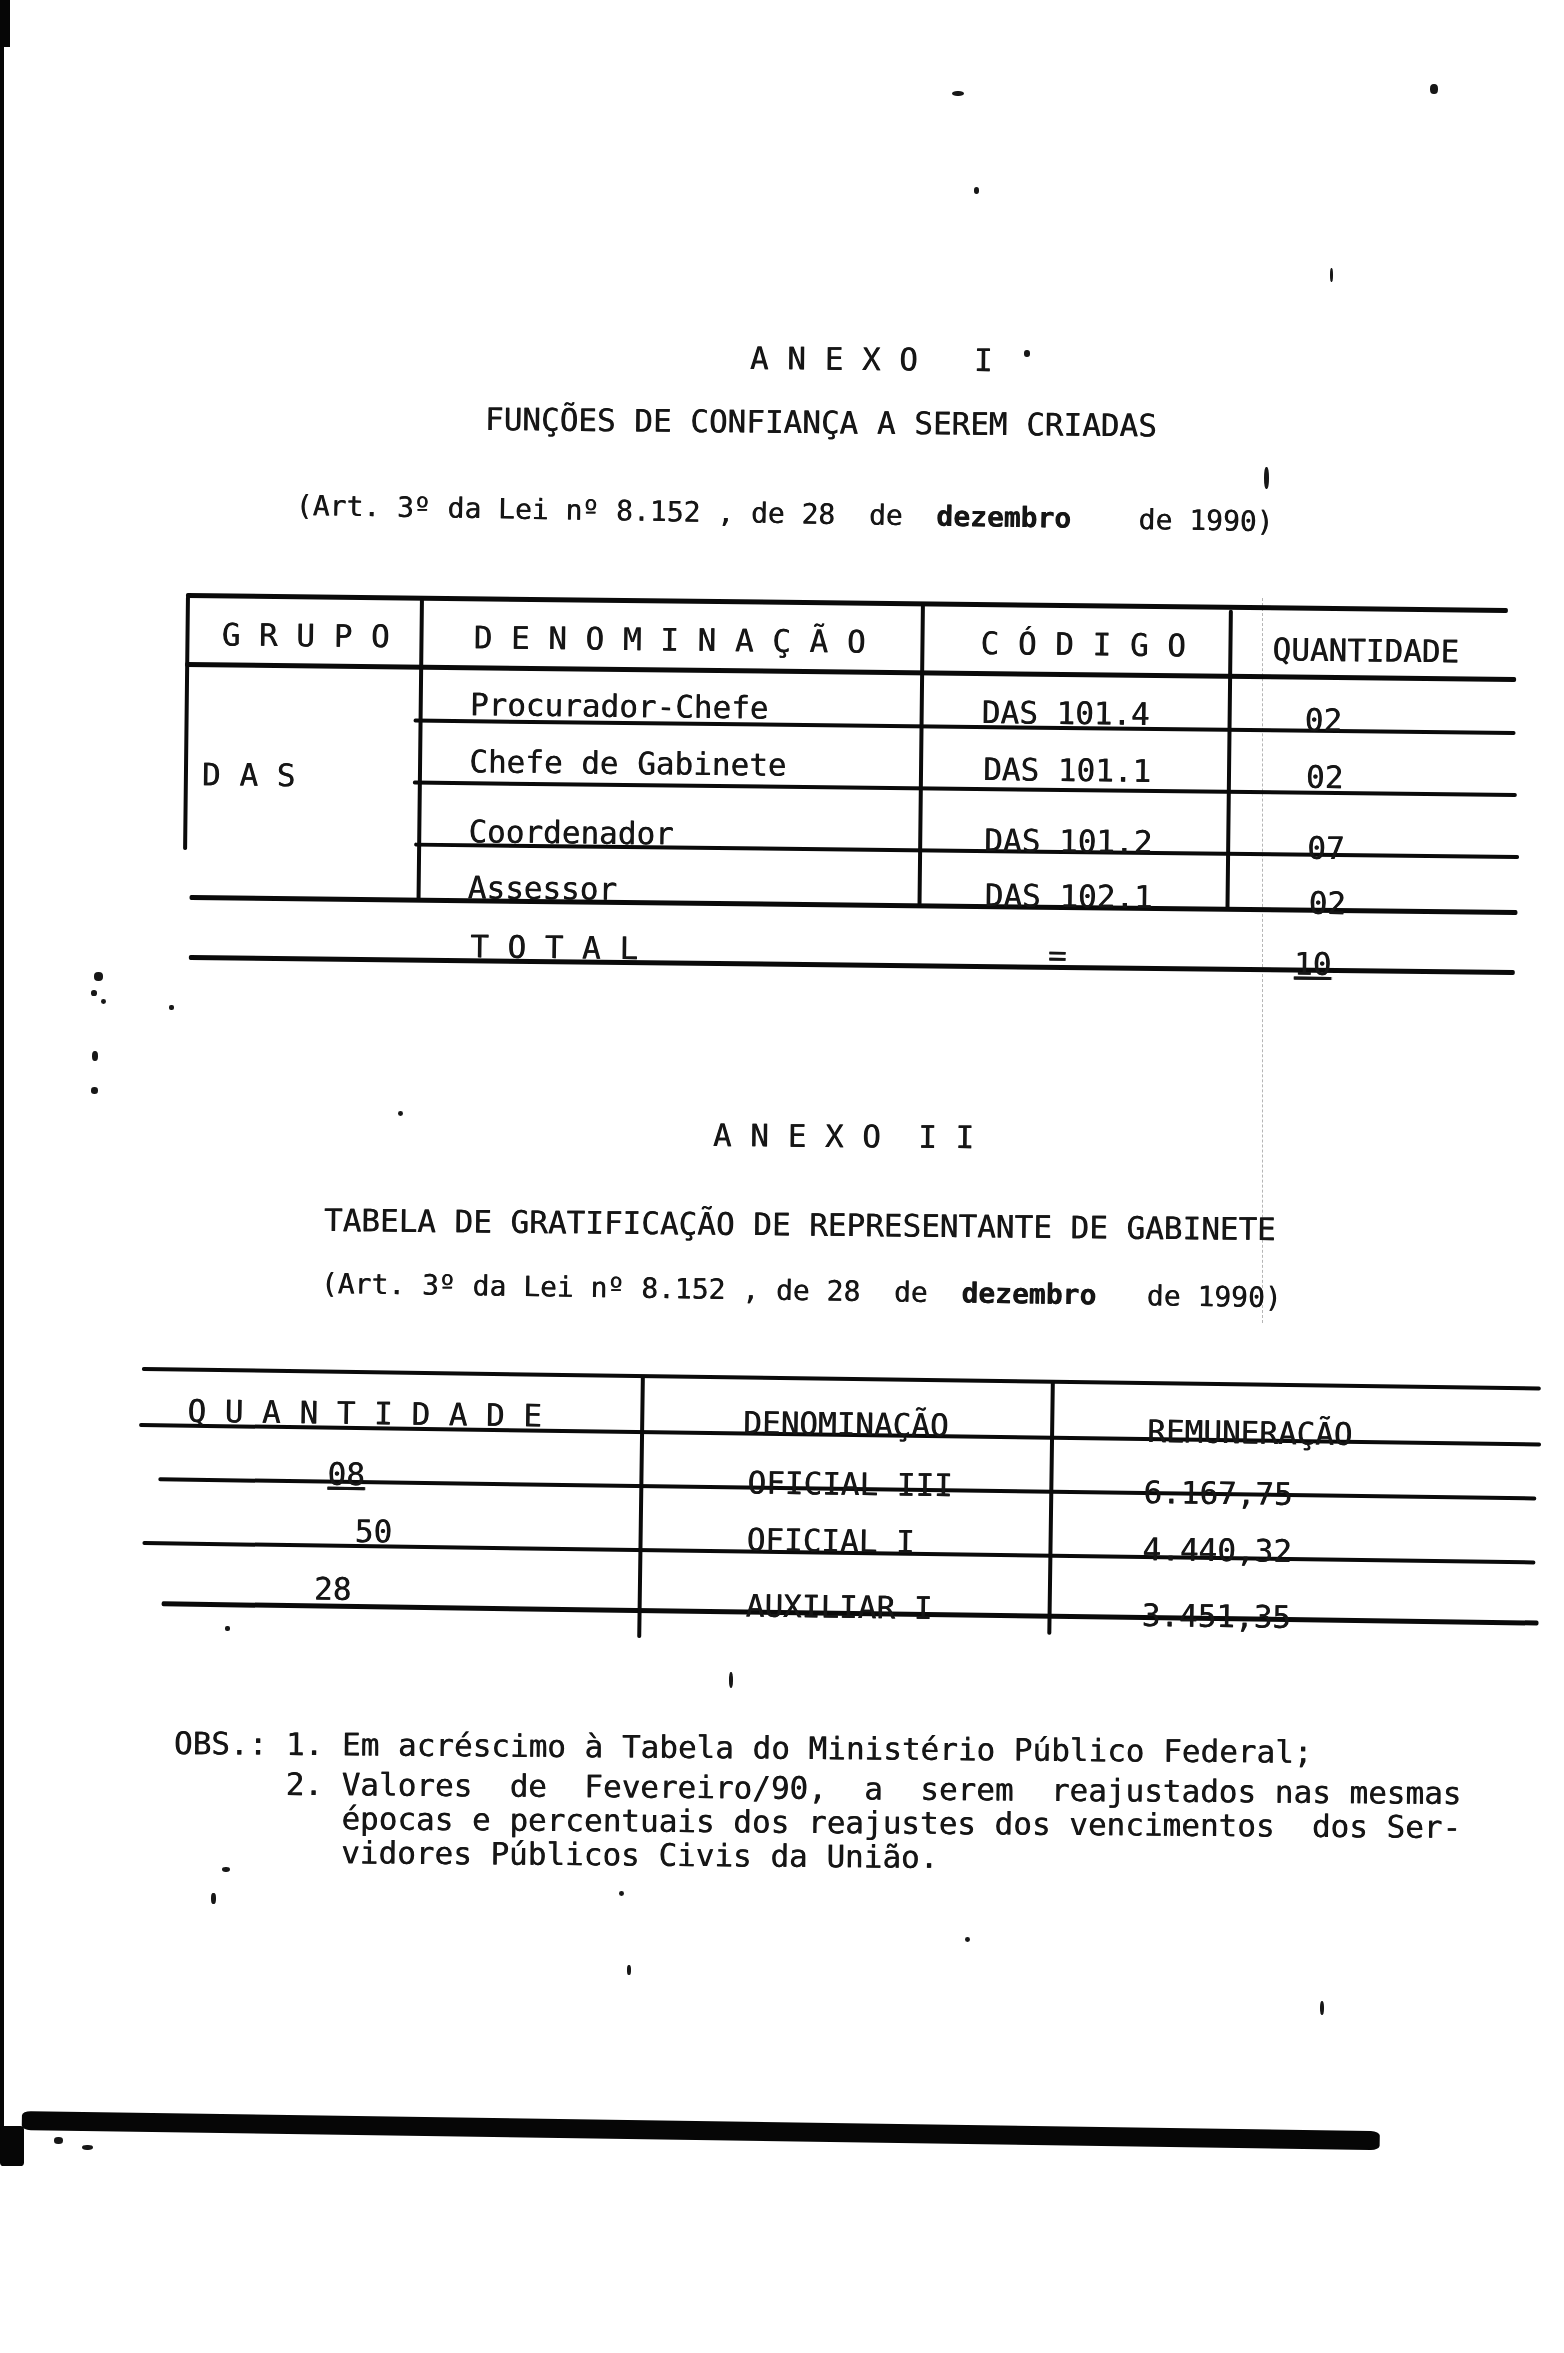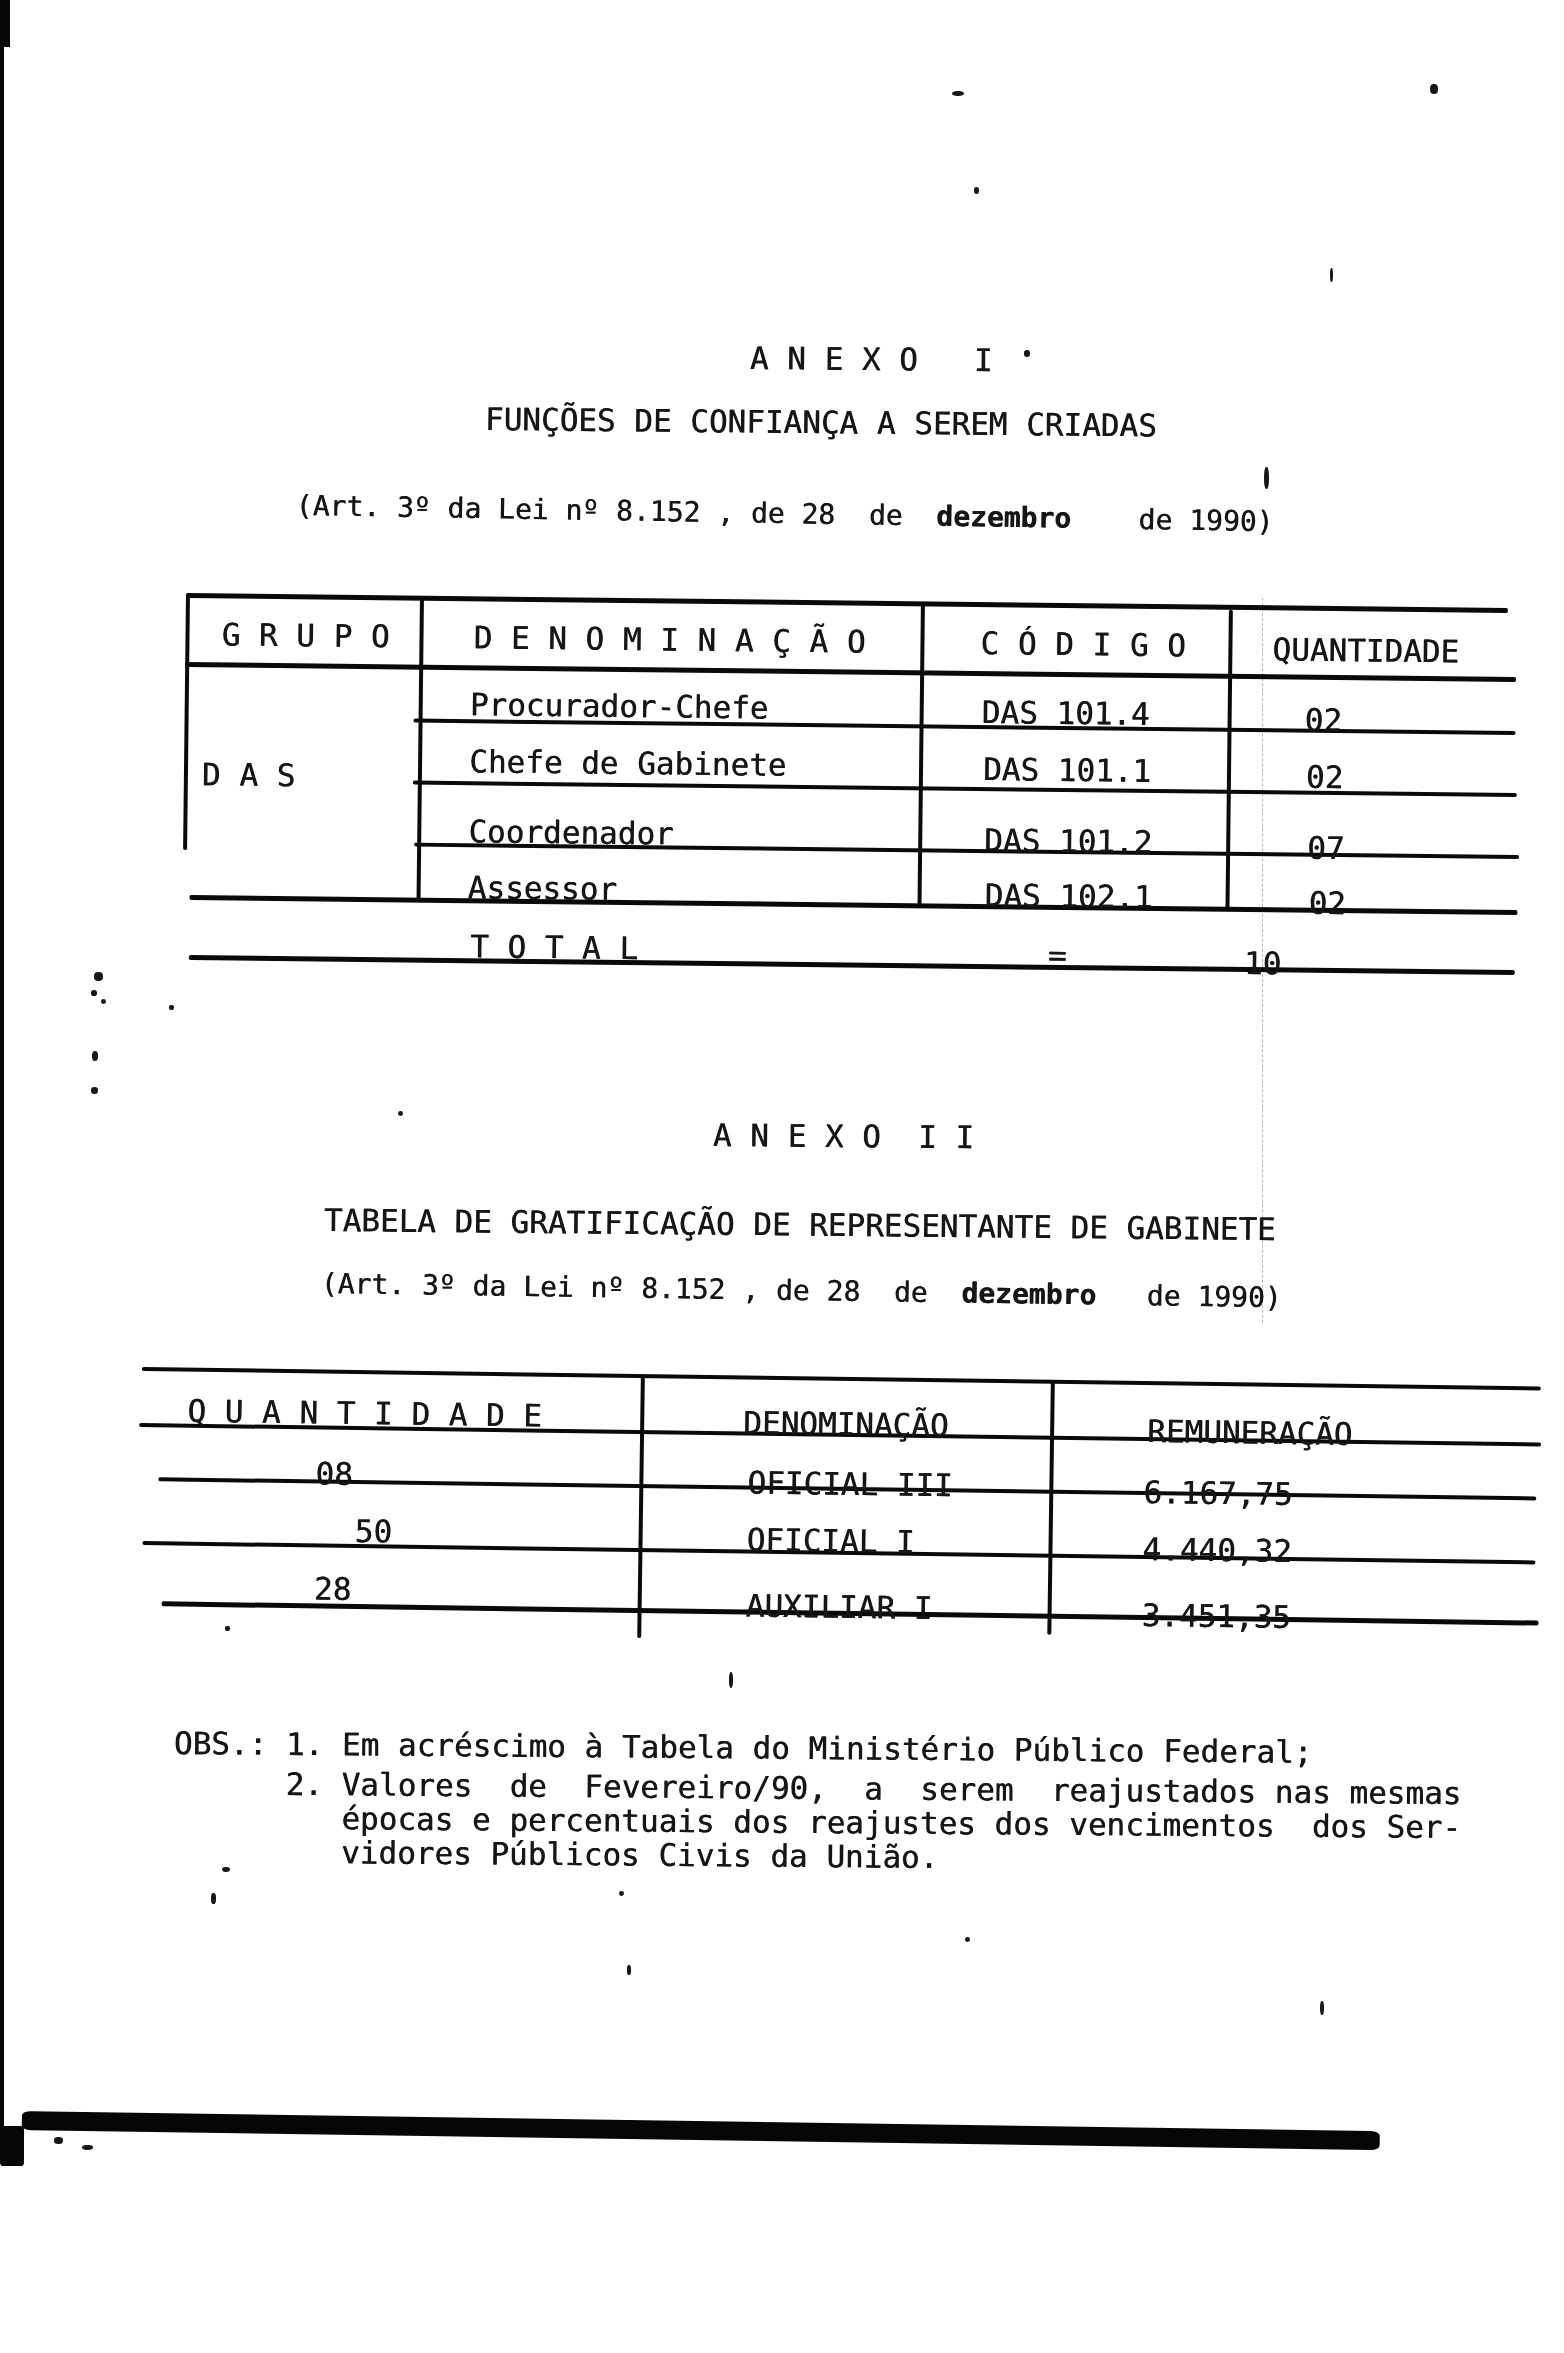--- a/index.html
+++ b/index.html
@@ -72,21 +72,21 @@
     <div class="abs tw fs34" style="left:285px;top:218px;">Coordenador</div>
     <div class="abs tw fs34" style="left:801px;top:221px;">DAS 101.2</div>
     <div class="abs tw fs34" style="left:1124px;top:225px;">07</div>
 
     <div class="abs tw fs34" style="left:285px;top:274px;">Assessor</div>
     <div class="abs tw fs34" style="left:802px;top:276px;">DAS 102.1</div>
     <div class="abs tw fs34" style="left:1126px;top:280px;">02</div>
 
     <div class="abs tw fs34" style="left:288px;top:333px;">T O T A L</div>
     <div class="abs tw fs34" style="left:866px;top:335px;">=</div>
-    <div class="abs tw fs34" style="left:1062px;top:341px;">10</div>
+    <div class="abs tw fs34" style="left:1112px;top:341px;text-decoration:underline;">10</div>
   </div>
 
   <div class="dashedline" style="left:1262px;top:598px;height:725px;"></div>
 
   <div class="abs tw fs34" style="left:713px;top:1118px;transform:rotate(0.5deg);">A N E X O  I I</div>
 
   <div class="abs tw fs34" style="left:324px;top:1203px;transform:rotate(0.55deg);">TABELA DE GRATIFICAÇÃO DE REPRESENTANTE DE GABINETE</div>
 
   <div class="abs tw fs31" style="left:321px;top:1268px;transform:rotate(0.85deg);"><span>(Art. 3º da Lei nº 8.152 , de 28  de  </span><span class="ov">dezembro</span><span>   de 1990)</span></div>
 
@@ -98,21 +98,21 @@
     <div class="hline" style="left:5.4px;top:178px;width:1393px;"></div>
     <div class="hline" style="left:25px;top:238px;width:1377px;height:4.5px;"></div>
 
     <div class="vline" style="left:501px;top:5.4px;height:263px;"></div>
     <div class="vline" style="left:911px;top:5.4px;height:254px;"></div>
 
     <div class="abs tw fs34" style="left:48px;top:30px;">Q U A N T I D A D E</div>
     <div class="abs tw fs34" style="left:604px;top:34px;">DENOMINAÇÃO</div>
     <div class="abs tw fs34" style="left:1008px;top:37px;">REMUNERAÇÃO</div>
 
-    <div class="abs tw fs34" style="left:177px;top:91px;">08</div>
+    <div class="abs tw fs34" style="left:189px;top:91px;text-decoration:underline;">08</div>
     <div class="abs tw fs34" style="left:609px;top:94px;">OFICIAL III</div>
     <div class="abs tw fs34" style="left:1005px;top:98px;">6.167,75</div>
 
     <div class="abs tw fs34" style="left:177px;top:148px;margin-left:40px;">50</div>
     <div class="abs tw fs34" style="left:609px;top:151px;">OFICIAL I</div>
     <div class="abs tw fs34" style="left:1005px;top:155px;">4.440,32</div>
 
     <div class="abs tw fs34" style="left:177px;top:206px;">28</div>
     <div class="abs tw fs34" style="left:609px;top:217px;">AUXILIAR I</div>
     <div class="abs tw fs34" style="left:1005px;top:221px;">3.451,35</div>

